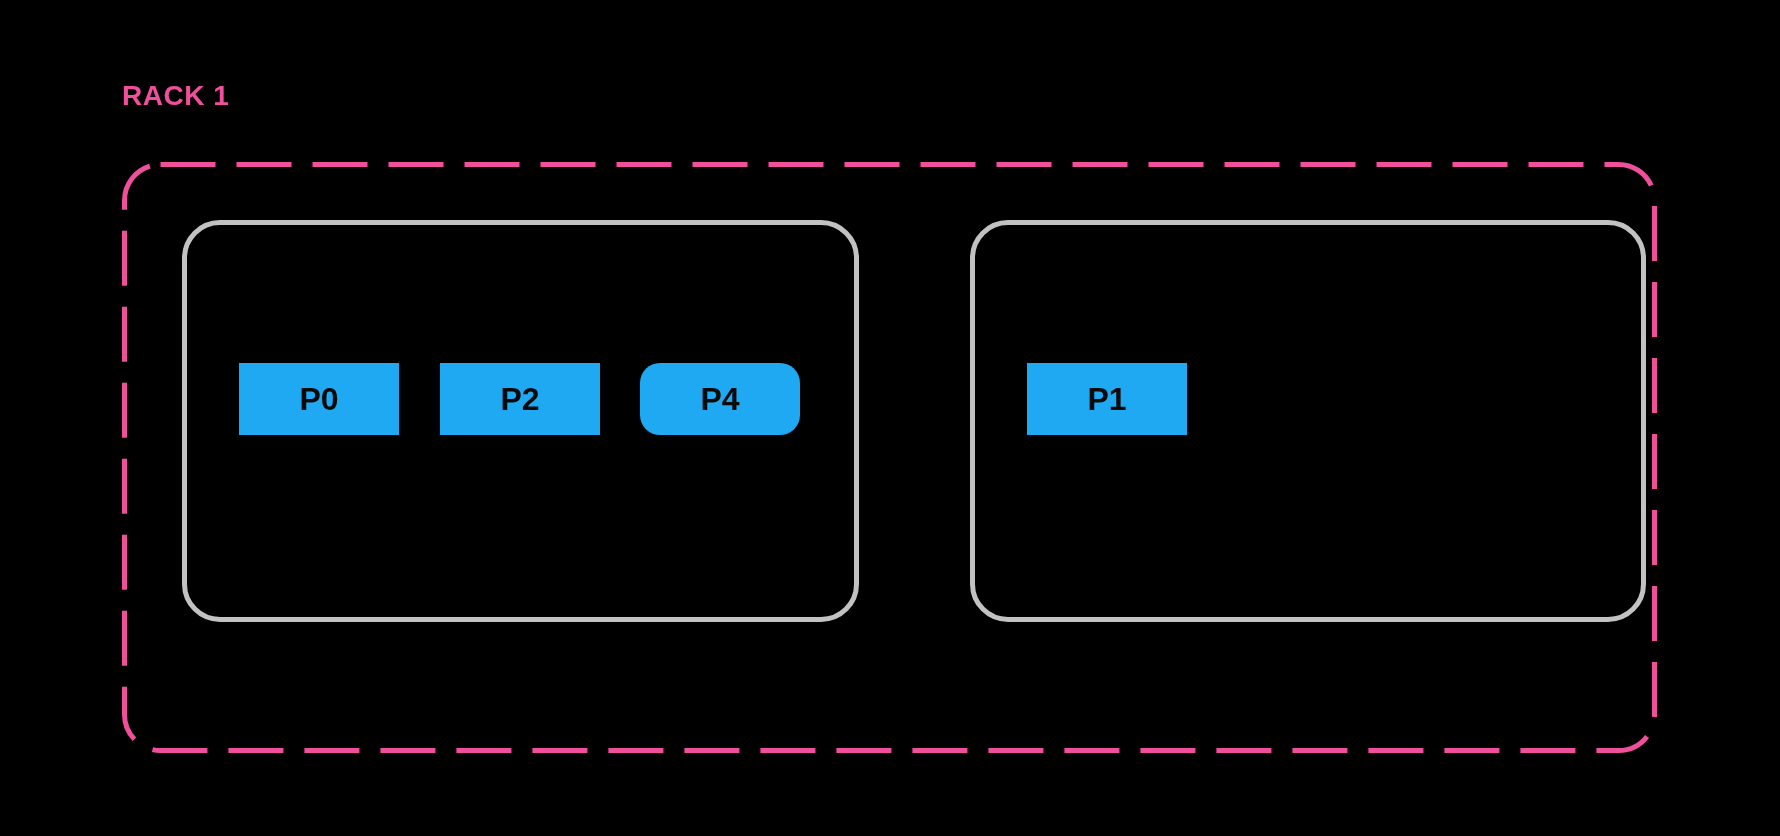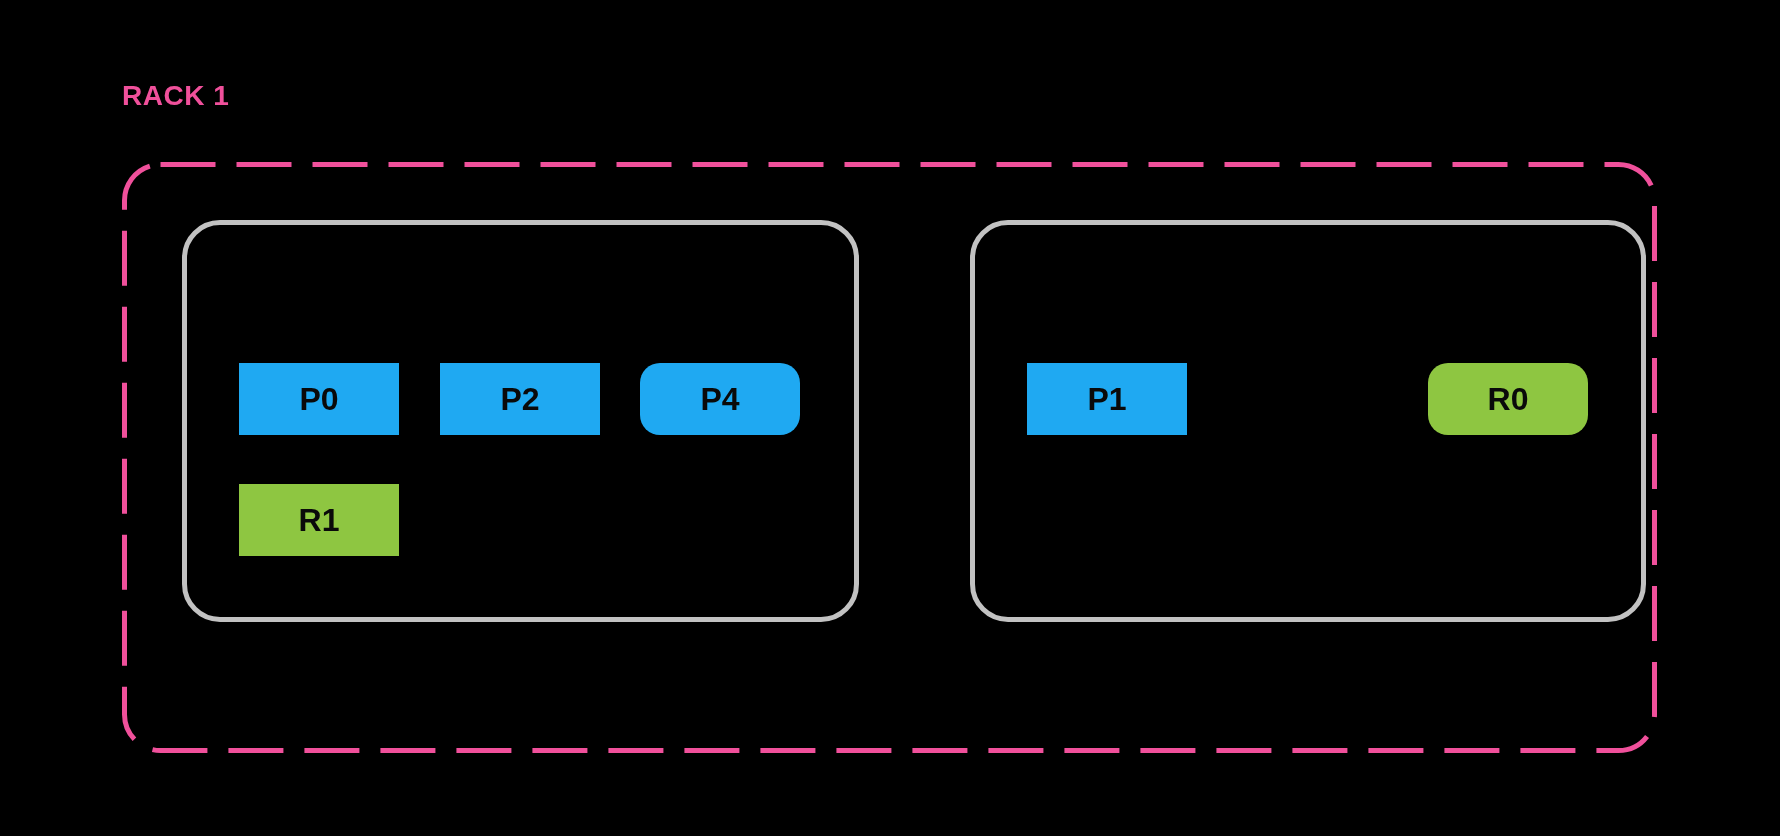--- a/index.html
+++ b/index.html
@@ -85,27 +85,21 @@
   <div class="node node--left">
     <div class="block block--blue row1 col1">
       <span>P0</span>
     </div>
     <div class="block block--blue row1 col2">
       <span>P2</span>
     </div>
     <div class="block block--blue row1 col3">
       <span>P4</span>
     </div>
-    <div class="block block--green row2 col1">
-      <span>R1</span>
-    </div>
   </div>
 
   <div class="node node--right">
     <div class="block block--blue row1 col1">
       <span>P1</span>
     </div>
-    <div class="block block--green row1 col3">
-      <span>R0</span>
-    </div>
   </div>
 
 </div>
 
 </body></html>

